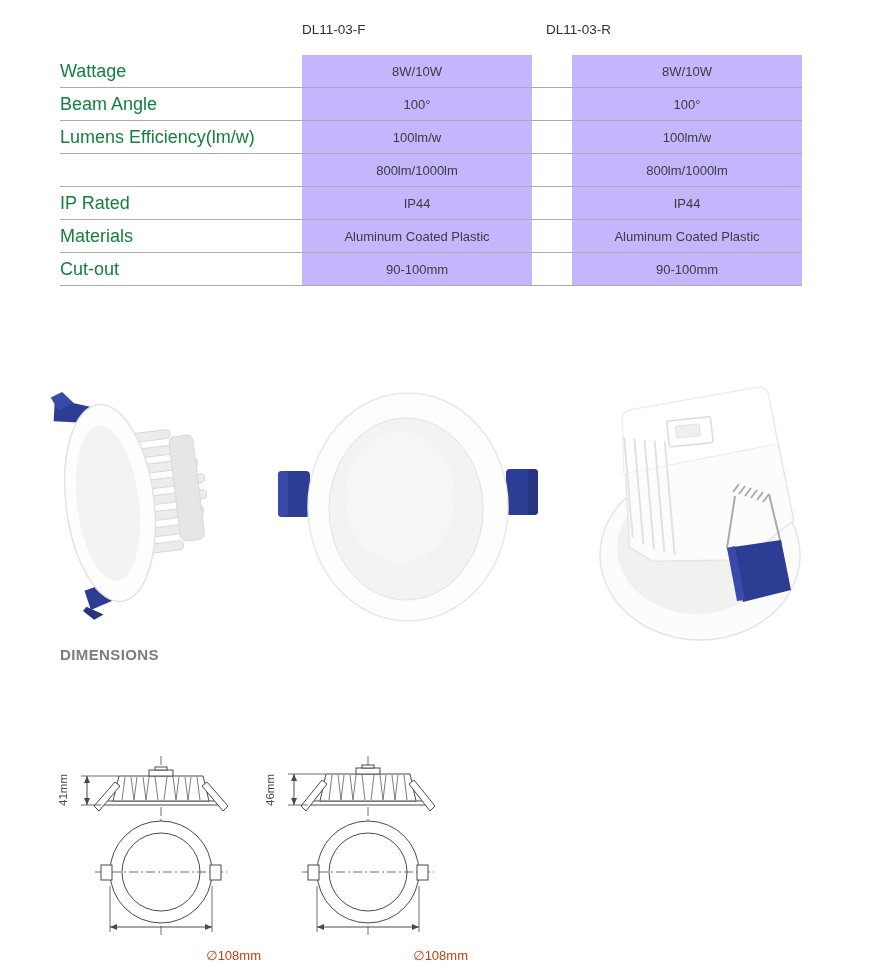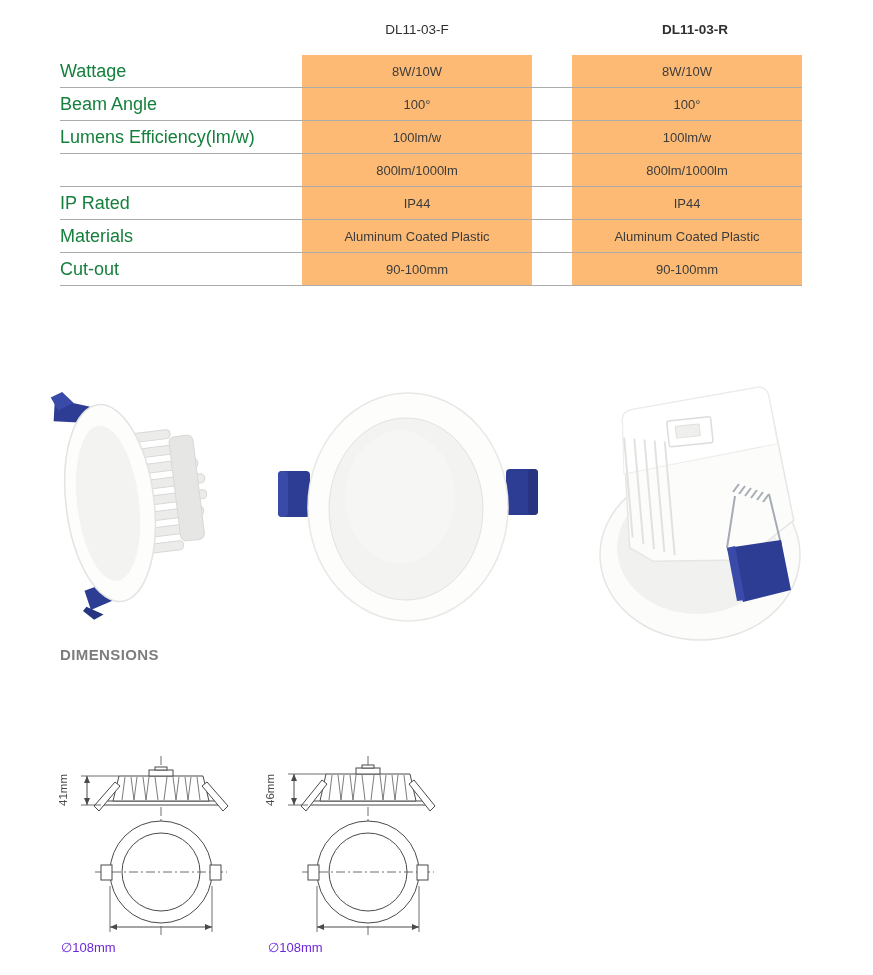--- a/index.html
+++ b/index.html
@@ -2,61 +2,61 @@
 <html><head>
 <meta charset="utf-8">
 <style>
   html,body { margin:0; padding:0; background:#ffffff; }
   .page {
     position:relative; width:873px; height:975px; background:#ffffff;
     font-family:"Liberation Sans", sans-serif; color:#3c3c3c; overflow:hidden;
   }
   
   .col-header {
-    position:absolute; top:22px; width:230px; text-align:center;
+    position:absolute; top:22px; width:230px; text-align:left;
     font-size:13.5px; color:#2f2f2f;
   }
   .spec-table { position:absolute; left:60px; top:55px; width:742px; }
   .spec-row { position:relative; height:32px; border-bottom:1px solid #ababab; }
   .cell-label {
     position:absolute; left:0; top:0; width:242px; height:100%;
     display:flex; align-items:center; font-size:18px; color:#15803d;
   }
   .cell-val {
-    position:absolute; top:0; width:230px; height:100%; background:#fdba74;
+    position:absolute; top:0; width:230px; height:100%; background:#c4b5fd;
     display:flex; align-items:center; justify-content:center; font-size:13px; color:#3c3c3c;
   }
   .cell-val.v1 { left:242px; }
   .cell-val.v2 { left:512px; }
   
   .photo { position:absolute; }
   
   .dim-heading {
     position:absolute; left:60px; top:646px; font-size:15px; font-weight:bold;
     color:#7d7d7d; letter-spacing:0.4px;
   }
   .dim-group { position:absolute; top:750px; width:200px; height:212px; }
   .dim-group.g1 { left:61px; }
   .dim-group.g2 { left:268px; }
   .height-label {
     position:absolute; left:-28px; top:34px; width:60px; text-align:center;
     font-size:11.5px; color:#4a4a4a; transform:rotate(-90deg);
   }
   .dia-label {
-    position:absolute; left:0; top:190px; width:200px; text-align:left;
-    font-size:13px; color:#6d28d9;
+    position:absolute; left:0; top:198px; width:200px; text-align:right;
+    font-size:13px; color:#c2410c;
   }
 </style>
 </head>
 <body>
 
 <div class="page">
 
   <div class="col-header" style="left:302px;">DL11-03-F</div>
-  <div class="col-header" style="left:580px;font-weight:bold;">DL11-03-R</div>
+  <div class="col-header" style="left:546px;">DL11-03-R</div>
 
   <div class="spec-table">
     <div class="spec-row">
       <div class="cell-label">Wattage</div>
       <div class="cell-val v1">8W/10W</div>
       <div class="cell-val v2">8W/10W</div>
     </div>
     <div class="spec-row">
       <div class="cell-label">Beam Angle</div>
       <div class="cell-val v1">100°</div>

